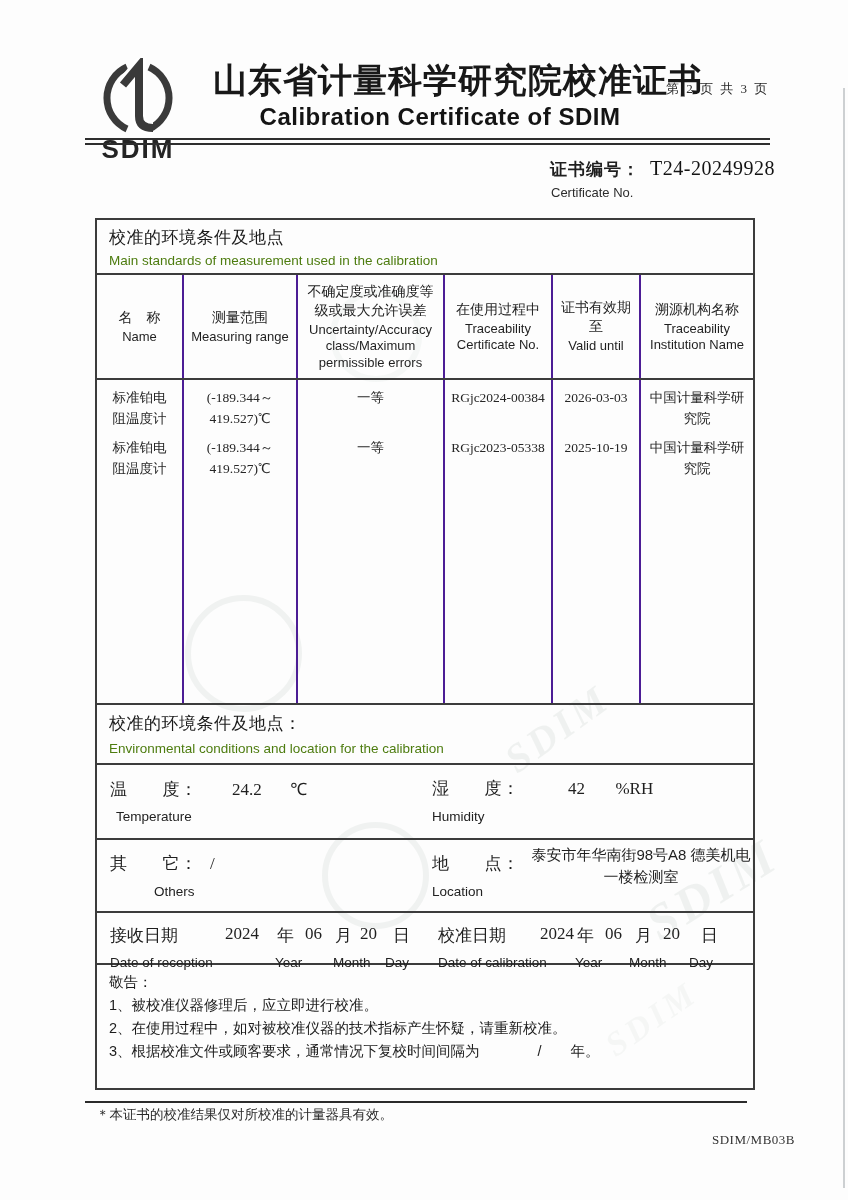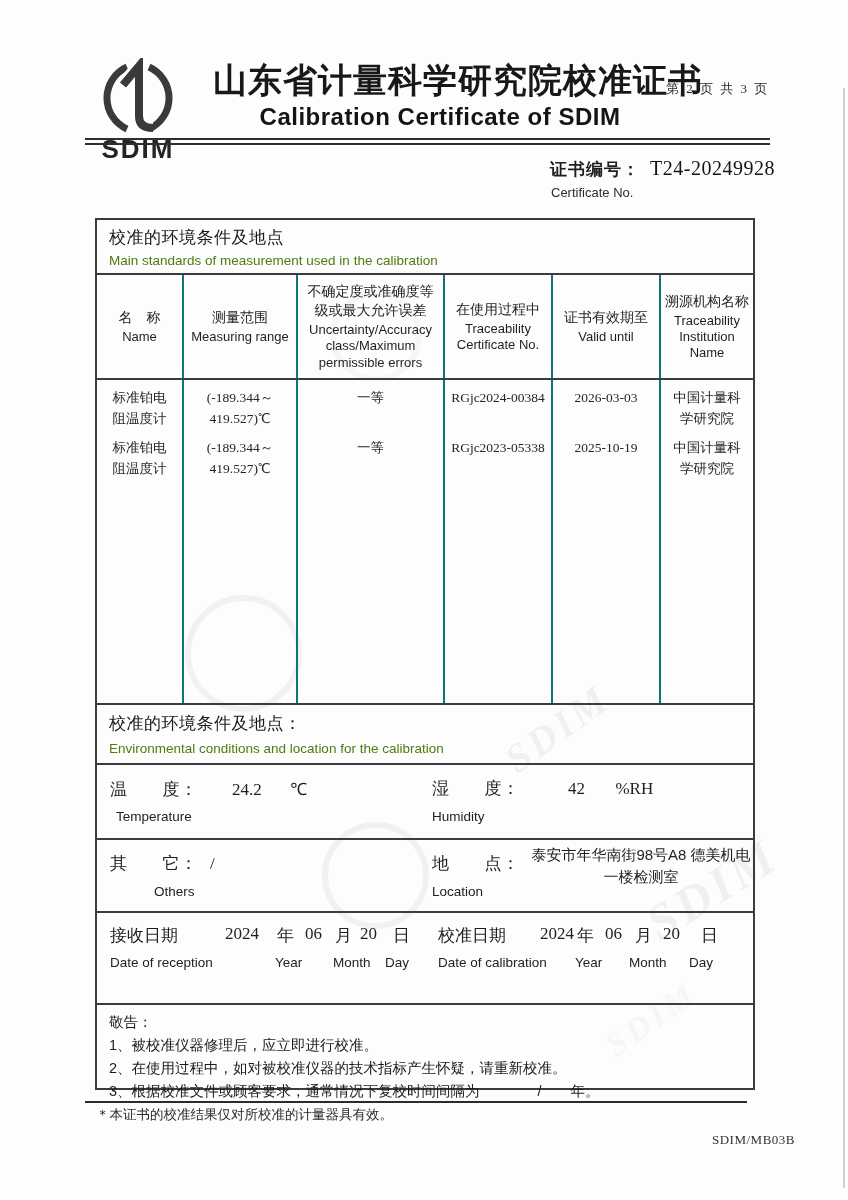--- a/index.html
+++ b/index.html
@@ -32,36 +32,36 @@
   .main-box{left:95px;top:218px;width:660px;height:872px;border:2px solid #3c3c3c;box-sizing:border-box;
     z-index:1;background:transparent;}
   .sec{position:relative;box-sizing:border-box;border-bottom:2px solid #3c3c3c;}
   .sec:last-child{border-bottom:none;}
   .sec-title-cn{font-size:17px;letter-spacing:0.5px;color:#1a1a1a;}
   .sec-title-en{font-size:13.5px;margin-top:4px;color:#4d7c0f;}
   .s1{height:55px;padding:6px 12px;}
   
   .s2{height:105px;display:flex;}
   .s3{height:325px;display:flex;}
-  .th,.tdc{box-sizing:border-box;border-right:2px solid #0f766e;display:flex;flex-direction:column;
+  .th,.tdc{box-sizing:border-box;border-right:2px solid #4c1d95;display:flex;flex-direction:column;
     align-items:center;justify-content:center;text-align:center;}
   .th:last-child,.tdc:last-child{border-right:none;}
-  .c1{width:87px;} .c2{width:114px;} .c3{width:147px;} .c4{width:108px;} .c5{width:108px;} .c6{flex:1;}
+  .c1{width:87px;} .c2{width:114px;} .c3{width:147px;} .c4{width:108px;} .c5{width:88px;} .c6{flex:1;}
   .th-cn{font-size:14px;line-height:1.35;}
   .th-en{font-size:13px;line-height:1.25;margin-top:2px;}
   .th{padding:2px 4px;}
   .tdc{justify-content:flex-start;padding-top:8px;font-family:"Liberation Serif",serif;
     font-size:13.5px;color:#262626;line-height:1.55;}
   .entry{height:50px;display:block;width:100%;box-sizing:border-box;}
   .pad-name{padding:0 14px;}
   .pad-range{padding:0 15px;}
   .pad-inst{padding:0 7px;}
   
   .s4{height:60px;padding:7px 12px;}
-  .s5{height:75px;} .s6{height:73px;} .s7{height:92px;}
+  .s5{height:75px;} .s6{height:73px;} .s7{height:52px;}
   .env-label{font-size:17px;letter-spacing:0.5px;}
   .env-value{font-family:"Liberation Serif",serif;font-size:17px;}
   .env-en{font-size:13.5px;color:#222;}
   .addr{width:232px;text-align:center;font-size:15px;font-weight:500;line-height:1.45;}
   
   .date-cn{font-size:17px;}
   .date-num{font-family:"Liberation Serif",serif;font-size:17px;}
   .date-en{font-size:13.5px;color:#222;}
   
   .s8{padding:6px 12px;}

